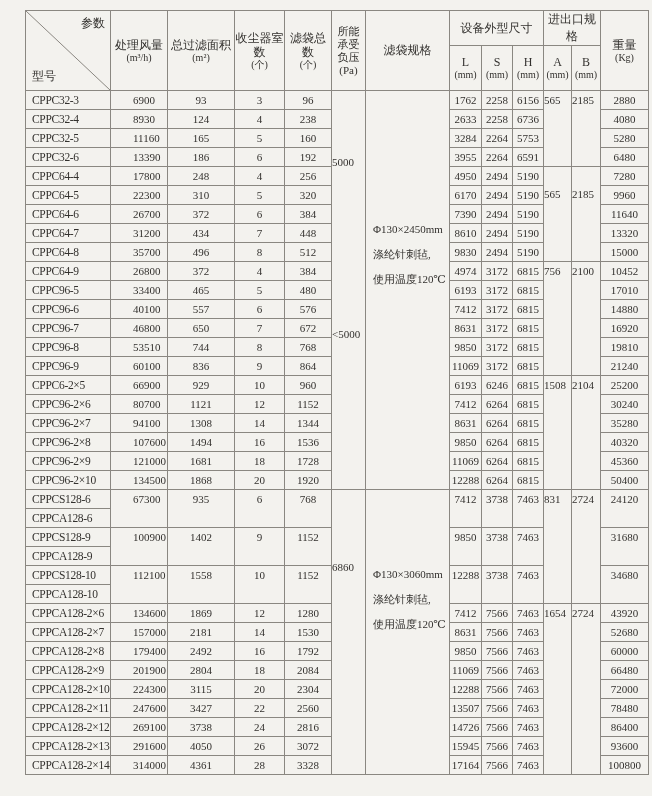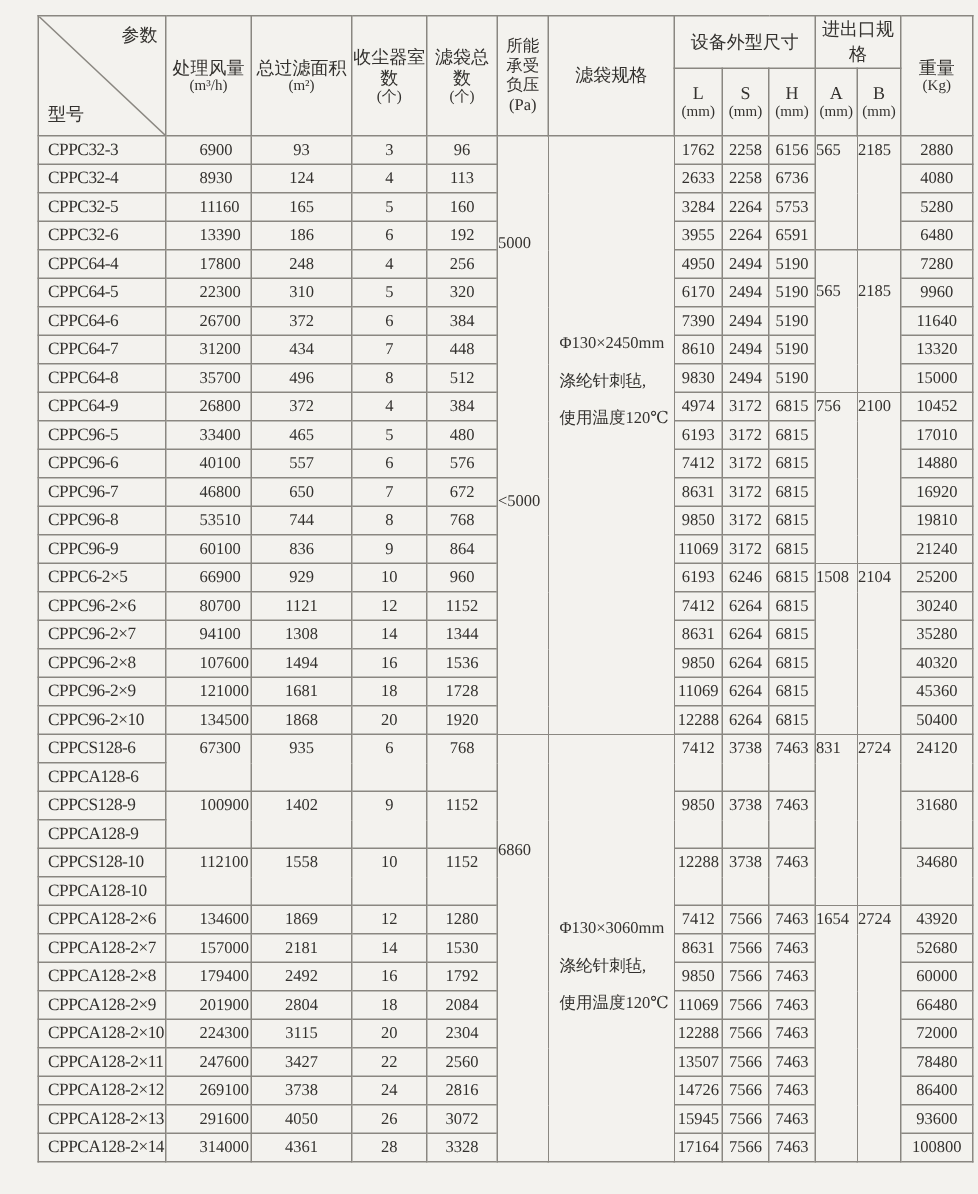--- a/index.html
+++ b/index.html
@@ -165,21 +165,21 @@
           <td class="rel" rowspan="4">
             <span class="abs-label" style="top: 0px;">2185</span>
           </td>
           <td>2880</td>
         </tr>
         <tr>
           <td class="model">CPPC32-4</td>
           <td class="left">8930</td>
           <td>124</td>
           <td>4</td>
-          <td>113</td>
+          <td>238</td>
           <td>2633</td>
           <td>2258</td>
           <td>6736</td>
           <td>4080</td>
         </tr>
         <tr>
           <td class="model">CPPC32-5</td>
           <td class="left">11160</td>
           <td>165</td>
           <td>5</td>
@@ -408,21 +408,21 @@
         <tr>
           <td class="model">CPPCS128-6</td>
           <td class="left" rowspan="2">67300</td>
           <td rowspan="2">935</td>
           <td rowspan="2">6</td>
           <td rowspan="2">768</td>
           <td class="rel" rowspan="15">
             <span class="abs-label" style="top: 68px;">6860</span>
           </td>
           <td class="rel" rowspan="15">
-            <div class="spec-box" style="top: 72px; margin-top: 45px;">
+            <div class="spec-box" style="top: 72px;">
               <div>Φ130×3060mm</div>
               <div>涤纶针刺毡,</div>
               <div>使用温度120℃</div>
             </div>
           </td>
           <td rowspan="2">7412</td>
           <td rowspan="2">3738</td>
           <td rowspan="2">7463</td>
           <td class="rel" rowspan="6">
             <span class="abs-label" style="top: 0px; font-family: Liberation Serif, serif;">831</span>

